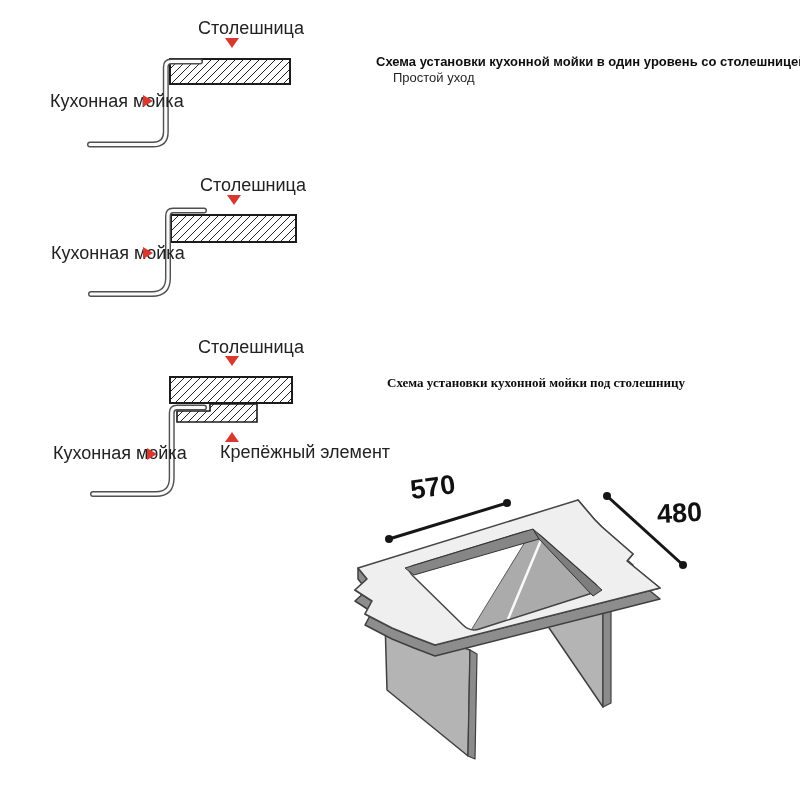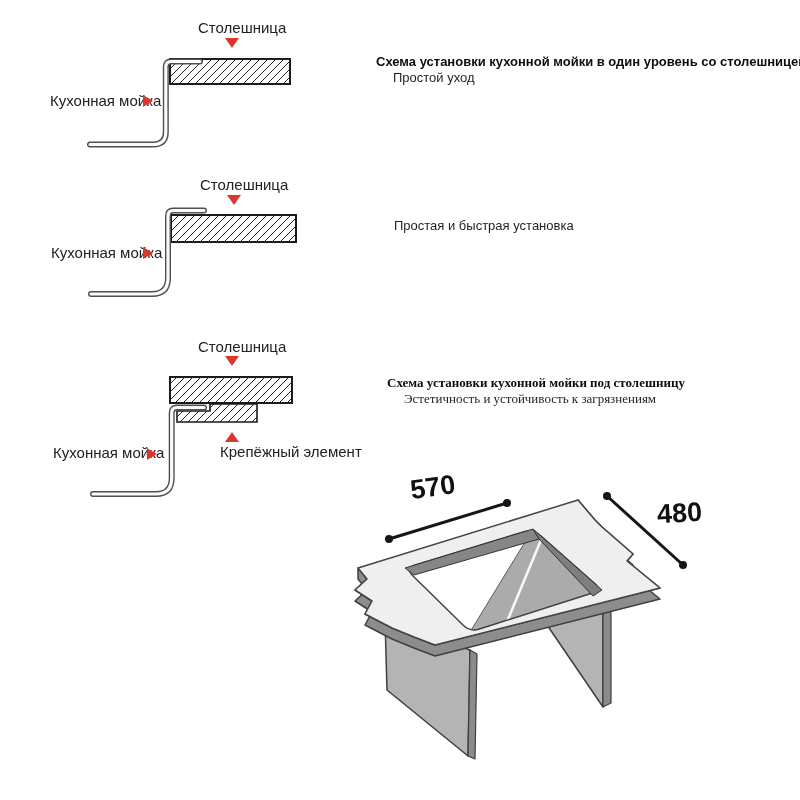--- a/index.html
+++ b/index.html
@@ -4,21 +4,21 @@
 <style>
   html,body{margin:0;padding:0;}
   body{
     width:800px;height:800px;position:relative;background:#ffffff;
     font-family:"Liberation Sans","DejaVu Sans",sans-serif;overflow:hidden;
     color:#1c1c1c;
   }
   .abs{position:absolute;}
   .schematic{position:absolute;}
   .diag-label{
-    position:absolute;font-size:15px;line-height:14px;color:#222;white-space:nowrap;
+    position:absolute;font-size:18px;line-height:14px;color:#222;white-space:nowrap;
   }
   .tri{position:absolute;width:0;height:0;}
   .tri-down{border-left:7px solid transparent;border-right:7px solid transparent;border-top:10px solid #d9382f;}
   .tri-up{border-left:7px solid transparent;border-right:7px solid transparent;border-bottom:10px solid #d9382f;}
   .tri-right{border-top:6px solid transparent;border-bottom:6px solid transparent;border-left:10px solid #d9382f;}
   .textblock{position:absolute;font-size:13px;line-height:16px;white-space:nowrap;}
   .textblock .head{font-weight:bold;color:#0d0d0d;}
   .textblock .sub{margin-left:17px;color:#1f1f1f;}
   svg{display:block;}
   .dim-label{font-weight:bold;font-size:27px;fill:#111;}
@@ -69,26 +69,24 @@
   <div class="tri tri-right abs" style="left:107px;top:118px;"></div>
   <div class="diag-label" style="left:143px;top:115px;margin-left:37px;">Крепёжный элемент</div>
 </div>
 
 <div class="textblock" style="left:376px;top:54px;">
   <div class="head">Схема установки кухонной мойки в один уровень со столешницей</div>
   <div class="sub">Простой уход</div>
 </div>
 
 <div class="textblock" style="left:377px;top:218px;">
-  <div class="sub">Простая и быстрая установка</div>
 </div>
 
 <div class="textblock" style="left:387px;top:375px;font-family:Liberation Serif, serif;">
   <div class="head">Схема установки кухонной мойки под столешницу</div>
-  <div class="sub">Эстетичность и устойчивость к загрязнениям</div>
 </div>
 
 <div class="abs" style="left:340px;top:460px;width:420px;height:330px;">
   <svg width="420" height="330" viewBox="0 0 420 330">
 
     <path d="M45,160 L130,190 L128,296 L47,230 Z" fill="#b4b4b4" stroke="#3f3f3f" stroke-width="1.5" stroke-linejoin="round"></path>
     <path d="M130,190 L137,194 L135,299 L128,296 Z" fill="#8b8b8b" stroke="#3f3f3f" stroke-width="1.2" stroke-linejoin="round"></path>
 
     <path d="M190,140 L263,144 L263,247 Z" fill="#b4b4b4" stroke="#3f3f3f" stroke-width="1.5" stroke-linejoin="round"></path>
     <path d="M263,144 L271,148 L271,243 L263,247 Z" fill="#8b8b8b" stroke="#3f3f3f" stroke-width="1.2" stroke-linejoin="round"></path>

